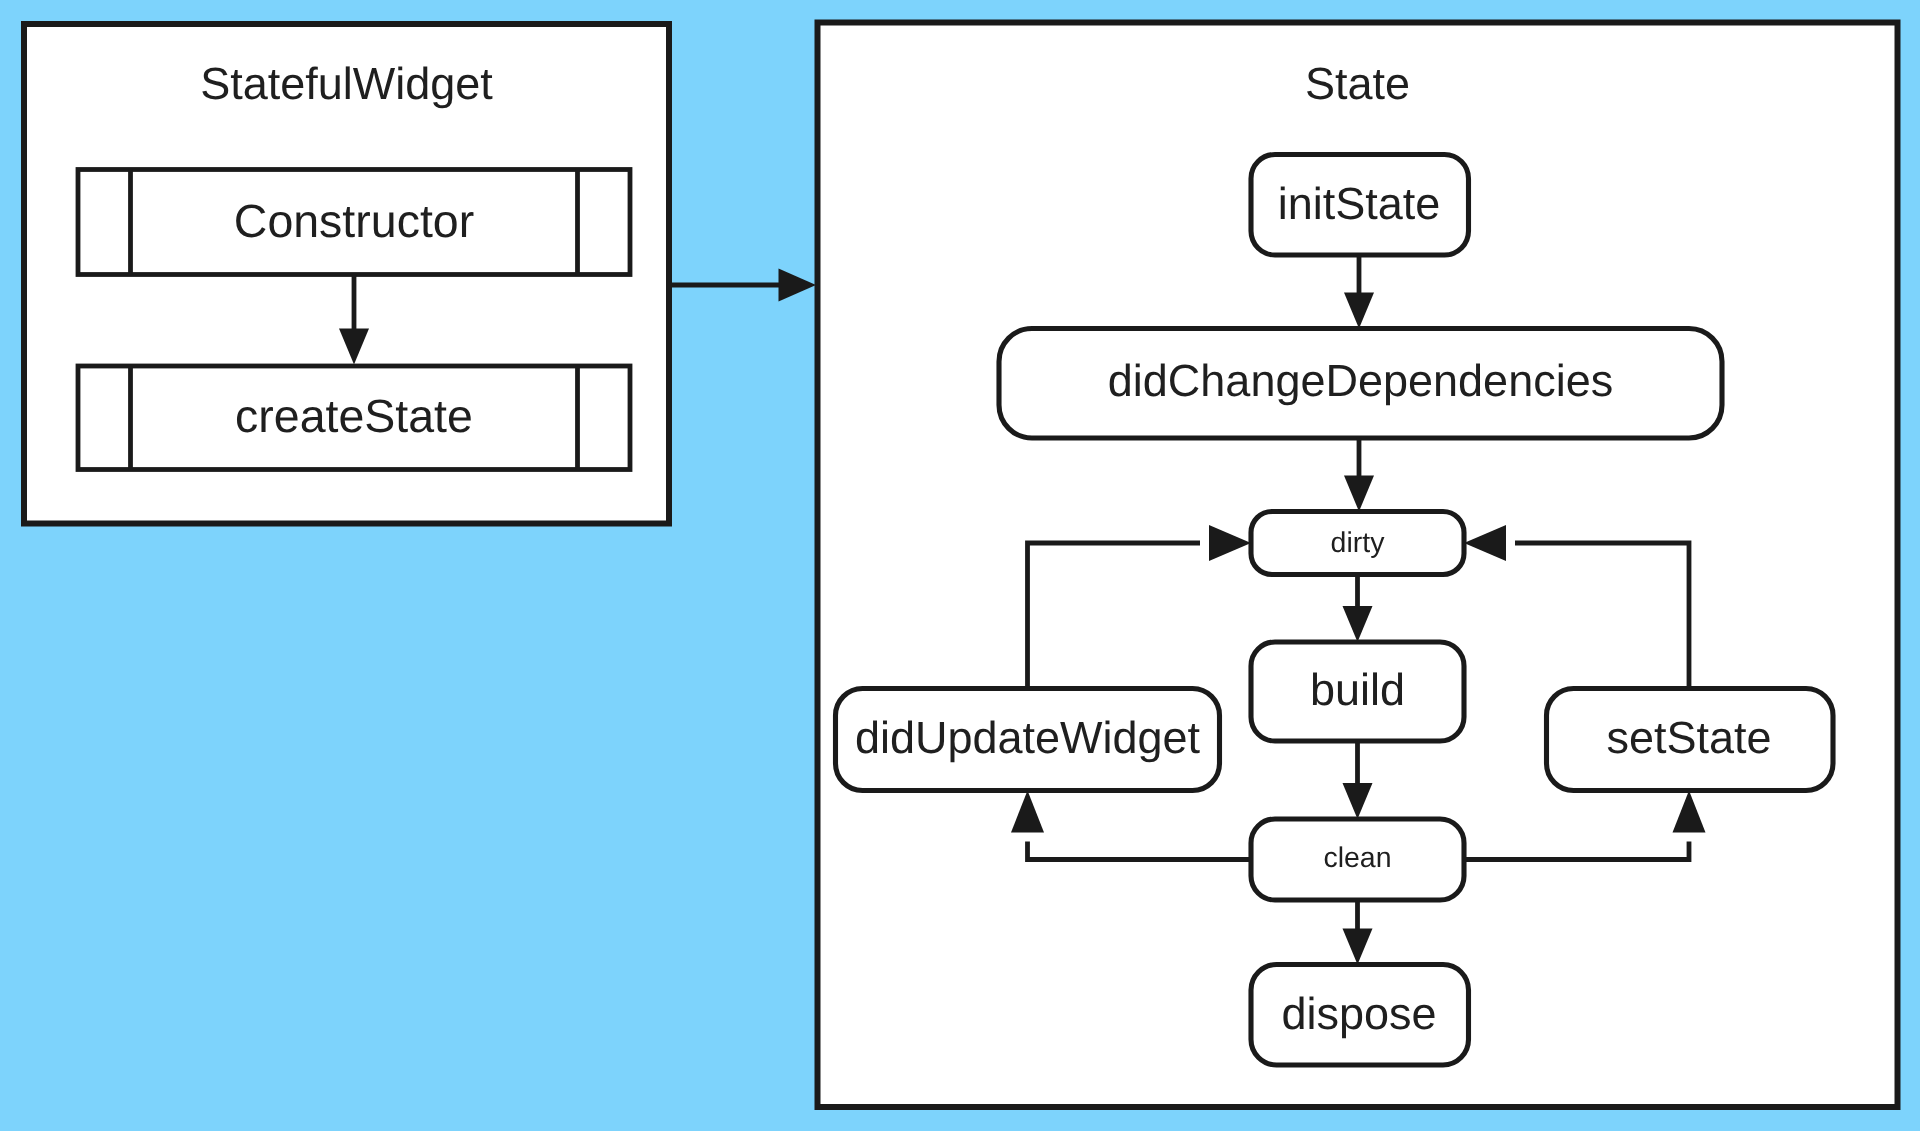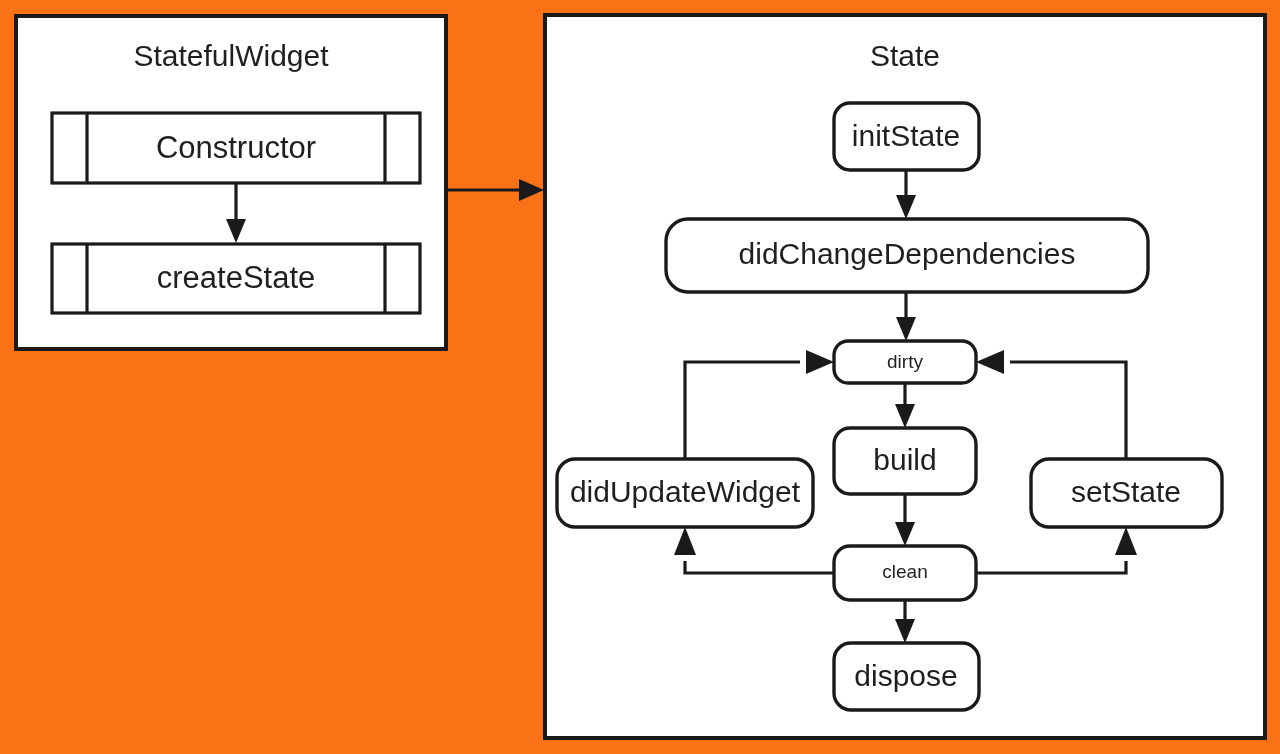--- a/index.html
+++ b/index.html
@@ -11,21 +11,21 @@
   body {
     width: 1280px;
     height: 754px;
     overflow: hidden;
     font-family: "Liberation Sans", sans-serif;
   }
   #diagram-root {
     position: relative;
     width: 1280px;
     height: 754px;
-    background: #f97316;
+    background: #7dd3fc;
   }
   svg#lifecycle-svg {
     display: block;
     width: 1280px;
     height: 754px;
   }
   .panel-rect {
     fill: #ffffff;
     stroke: #1a1a1a;
     stroke-width: 4;

